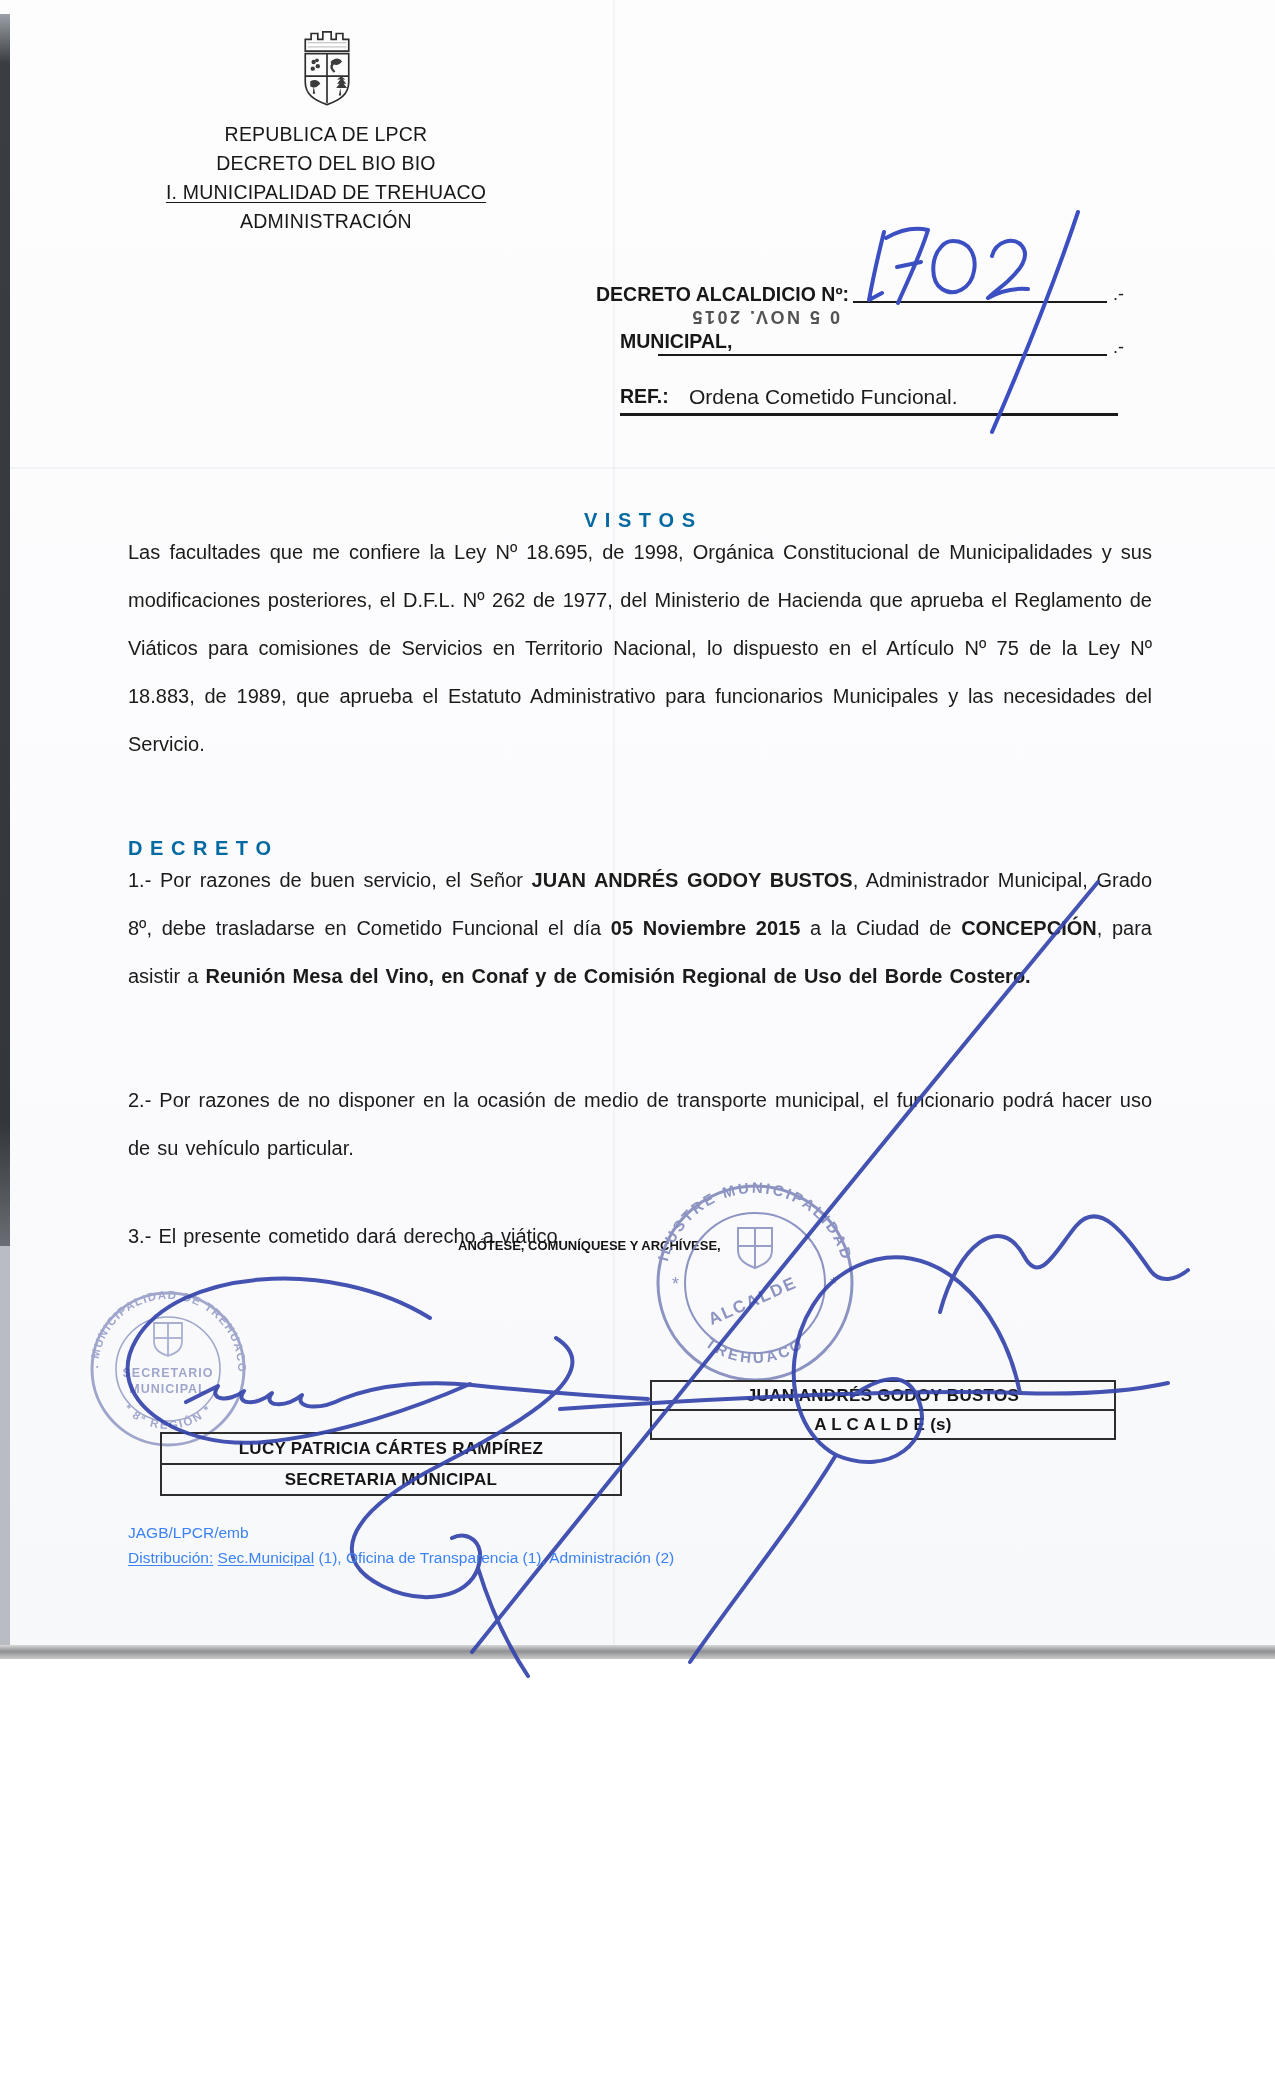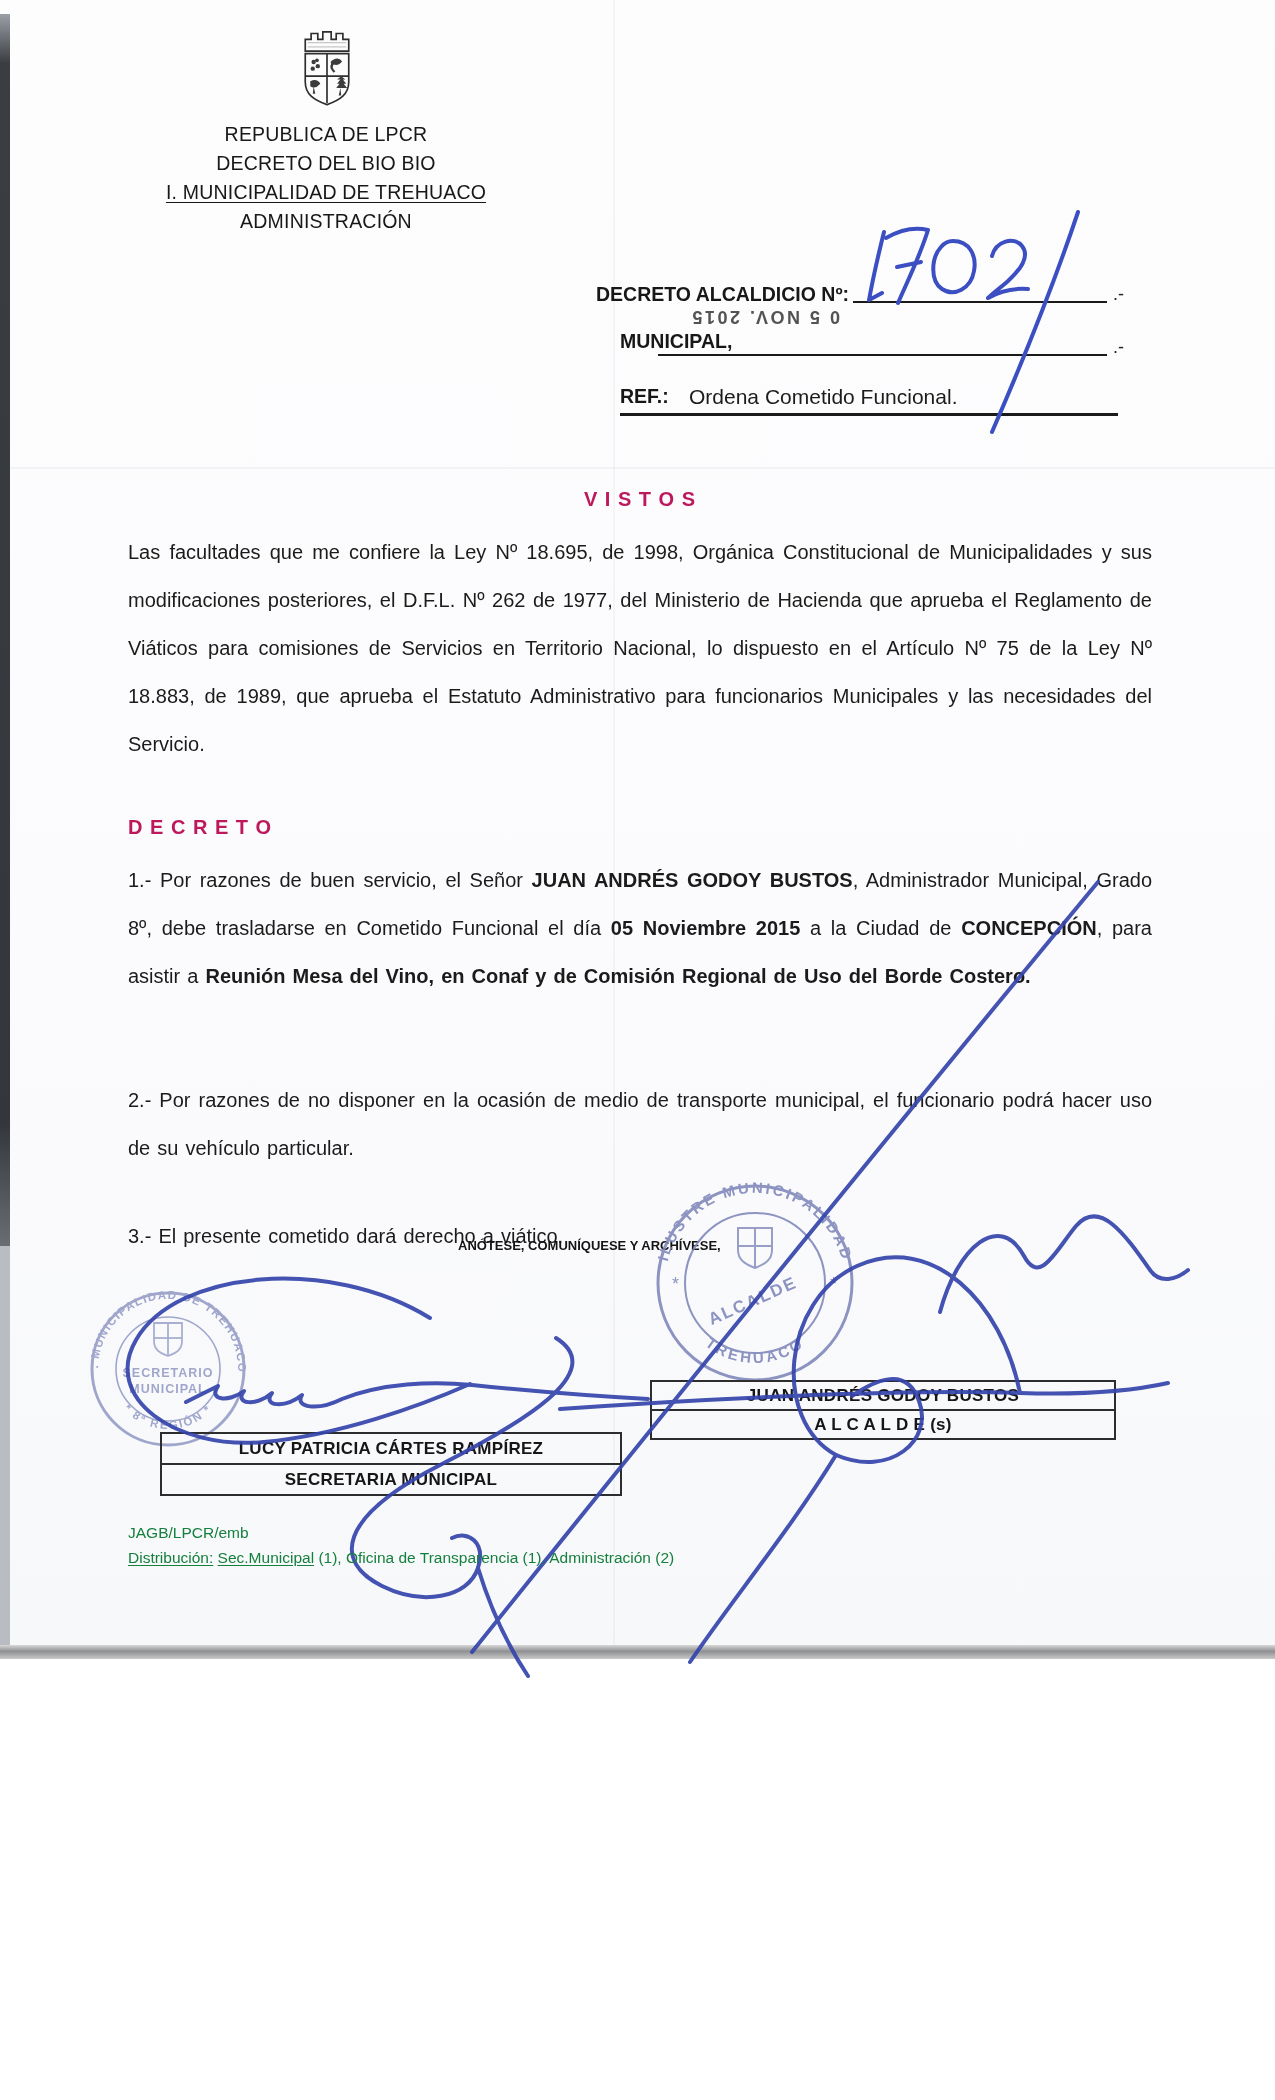--- a/index.html
+++ b/index.html
@@ -46,35 +46,35 @@
     transform:rotate(180deg);
     font-weight:bold;font-size:18px;letter-spacing:2.5px;color:#414141;opacity:.9;
     font-family:"Liberation Sans",sans-serif;white-space:pre;
   }
 
   
   .para{
     font-size:20px;line-height:48px;text-align:justify;color:#1b1b1b;
     word-spacing:1.5px;
   }
-  .sec-title{font-weight:bold;font-size:20px;letter-spacing:1px;color:#be185d;}
+  .sec-title{font-weight:bold;font-size:20px;letter-spacing:1px;color:#0369a1;margin-top:21px;}
   .closing{font-weight:bold;font-size:13px;color:#141414;}
 
   
   .sig-box{
     position:absolute;border:2px solid #2d2d2d;background:rgba(255,255,255,0.0);
     display:flex;flex-direction:column;
   }
   .sig-row{
     flex:1;display:flex;align-items:center;justify-content:center;
     font-weight:bold;font-size:17px;color:#161616;letter-spacing:.3px;white-space:pre;
   }
   .sig-row.first{border-bottom:2px solid #2d2d2d;}
 
-  .footer-small{font-size:15.5px;color:#15803d;}
+  .footer-small{font-size:15.5px;color:#3b82f6;}
   .u-text{text-decoration:underline;text-underline-offset:2px;}
 
   svg{display:block;}
   .nofit{pointer-events:none;}
 </style>
 </head>
 <body>
 
 <div id="page">
 

